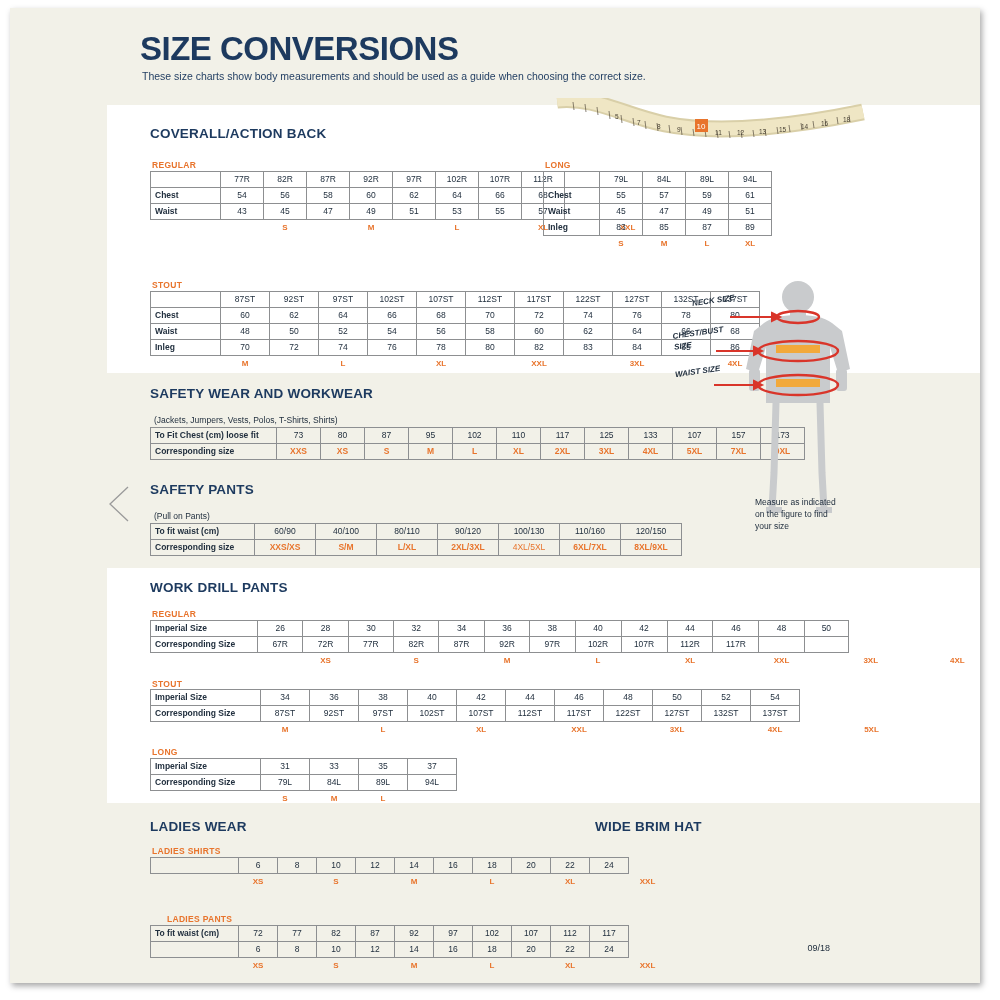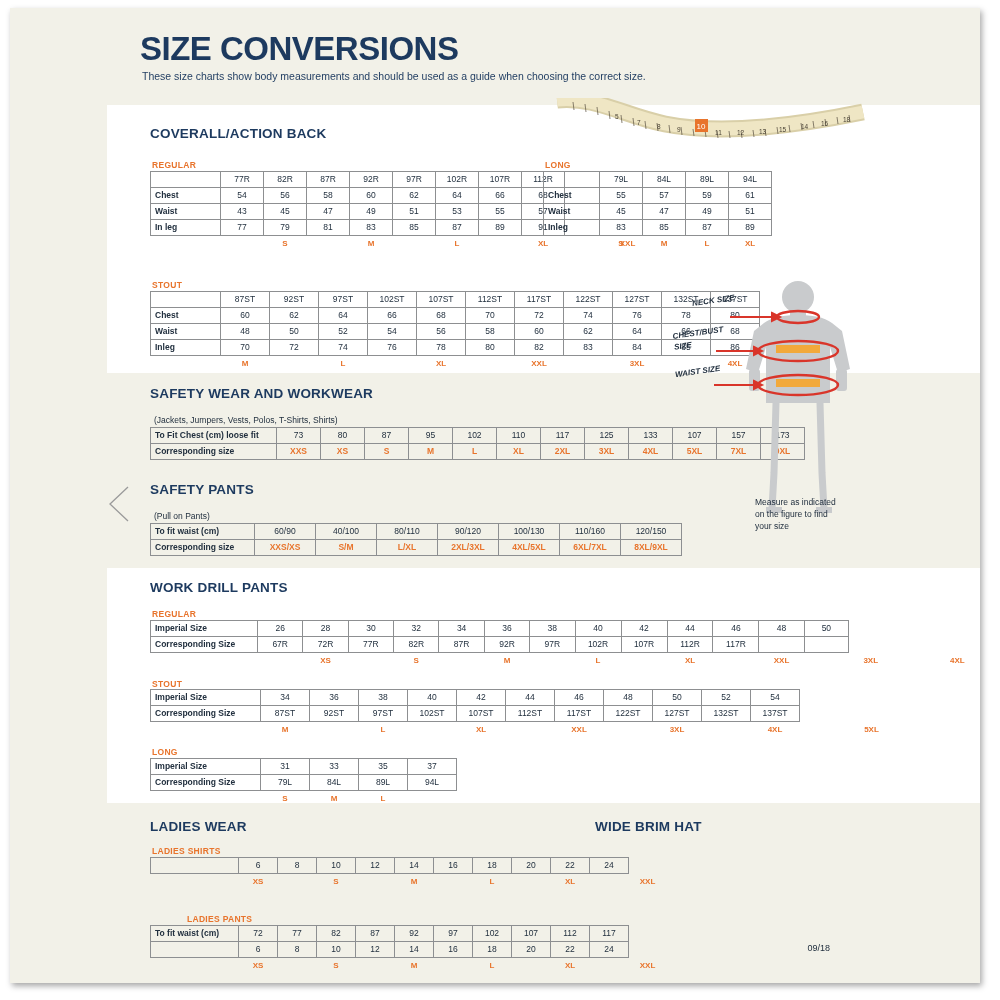--- a/index.html
+++ b/index.html
@@ -122,31 +122,20 @@
             <td class="" style="width:36px">43</td>
             <td class="" style="width:36px">45</td>
             <td class="" style="width:36px">47</td>
             <td class="" style="width:36px">49</td>
             <td class="" style="width:36px">51</td>
             <td class="" style="width:36px">53</td>
             <td class="" style="width:36px">55</td>
             <td class="" style="width:36px">57</td>
           </tr>
           <tr>
-            <td class="rh" style="width:62px">In leg</td>
-            <td class="" style="width:36px">77</td>
-            <td class="" style="width:36px">79</td>
-            <td class="" style="width:36px">81</td>
-            <td class="" style="width:36px">83</td>
-            <td class="" style="width:36px">85</td>
-            <td class="" style="width:36px">87</td>
-            <td class="" style="width:36px">89</td>
-            <td class="" style="width:36px">91</td>
-          </tr>
-          <tr>
             <td class="sz" style="width:62px"></td>
             <td class="sz" style="width:36px"></td>
             <td class="sz" style="width:36px">S</td>
             <td class="sz" style="width:36px"></td>
             <td class="sz" style="width:36px">M</td>
             <td class="sz" style="width:36px"></td>
             <td class="sz" style="width:36px">L</td>
             <td class="sz" style="width:36px"></td>
             <td class="sz" style="width:36px">XL</td>
             <td class="sz" style="width:36px"></td>
@@ -321,21 +310,21 @@
             <td class="" style="width:54px">100/130</td>
             <td class="" style="width:54px">110/160</td>
             <td class="" style="width:54px">120/150</td>
           </tr>
           <tr>
             <td class="rh" style="width:96px">Corresponding size</td>
             <td class="" style="width: 54px; color: rgb(232, 116, 44); font-weight: bold;">XXS/XS</td>
             <td class="" style="width: 54px; color: rgb(232, 116, 44); font-weight: bold;">S/M</td>
             <td class="" style="width: 54px; color: rgb(232, 116, 44); font-weight: bold;">L/XL</td>
             <td class="" style="width: 54px; color: rgb(232, 116, 44); font-weight: bold;">2XL/3XL</td>
-            <td class="" style="width: 54px; color: rgb(232, 116, 44); font-weight: bold;">4XL/5XL</td>
+            <td class="" style="width: 54px; color: rgb(232, 116, 44); font-weight: normal;">4XL/5XL</td>
             <td class="" style="width: 54px; color: rgb(232, 116, 44); font-weight: bold;">6XL/7XL</td>
             <td class="" style="width: 54px; color: rgb(232, 116, 44); font-weight: bold;">8XL/9XL</td>
           </tr>
         </tbody>
       </table>
 
     <svg class="arrowleft" viewBox="0 0 22 36">
       <path d="M20,1 L2,18 L20,35" fill="none" stroke="#9a9a9a" stroke-width="1.3"></path>
     </svg>
 
@@ -500,21 +489,21 @@
             <td class="sz" style="width:32px"></td>
             <td class="sz" style="width:32px">L</td>
             <td class="sz" style="width:32px"></td>
             <td class="sz" style="width:32px">XL</td>
             <td class="sz" style="width:32px"></td>
             <td class="sz" style="width:32px">XXL</td>
           </tr>
         </tbody>
       </table>
 
-    <div class="sublabel" style="left:156px;top:906px;padding-left:21px;">LADIES PANTS</div>
+    <div class="sublabel" style="left:136px;top:906px;padding-left:21px;">LADIES PANTS</div>
     <table class="g" id="t-ladies-pants" style="left:140px;top:917px;">
         <tbody>
           <tr>
             <td class="rh" style="width:80px">To fit waist (cm)</td>
             <td class="" style="width:32px">72</td>
             <td class="" style="width:32px">77</td>
             <td class="" style="width:32px">82</td>
             <td class="" style="width:32px">87</td>
             <td class="" style="width:32px">92</td>
             <td class="" style="width:32px">97</td>

